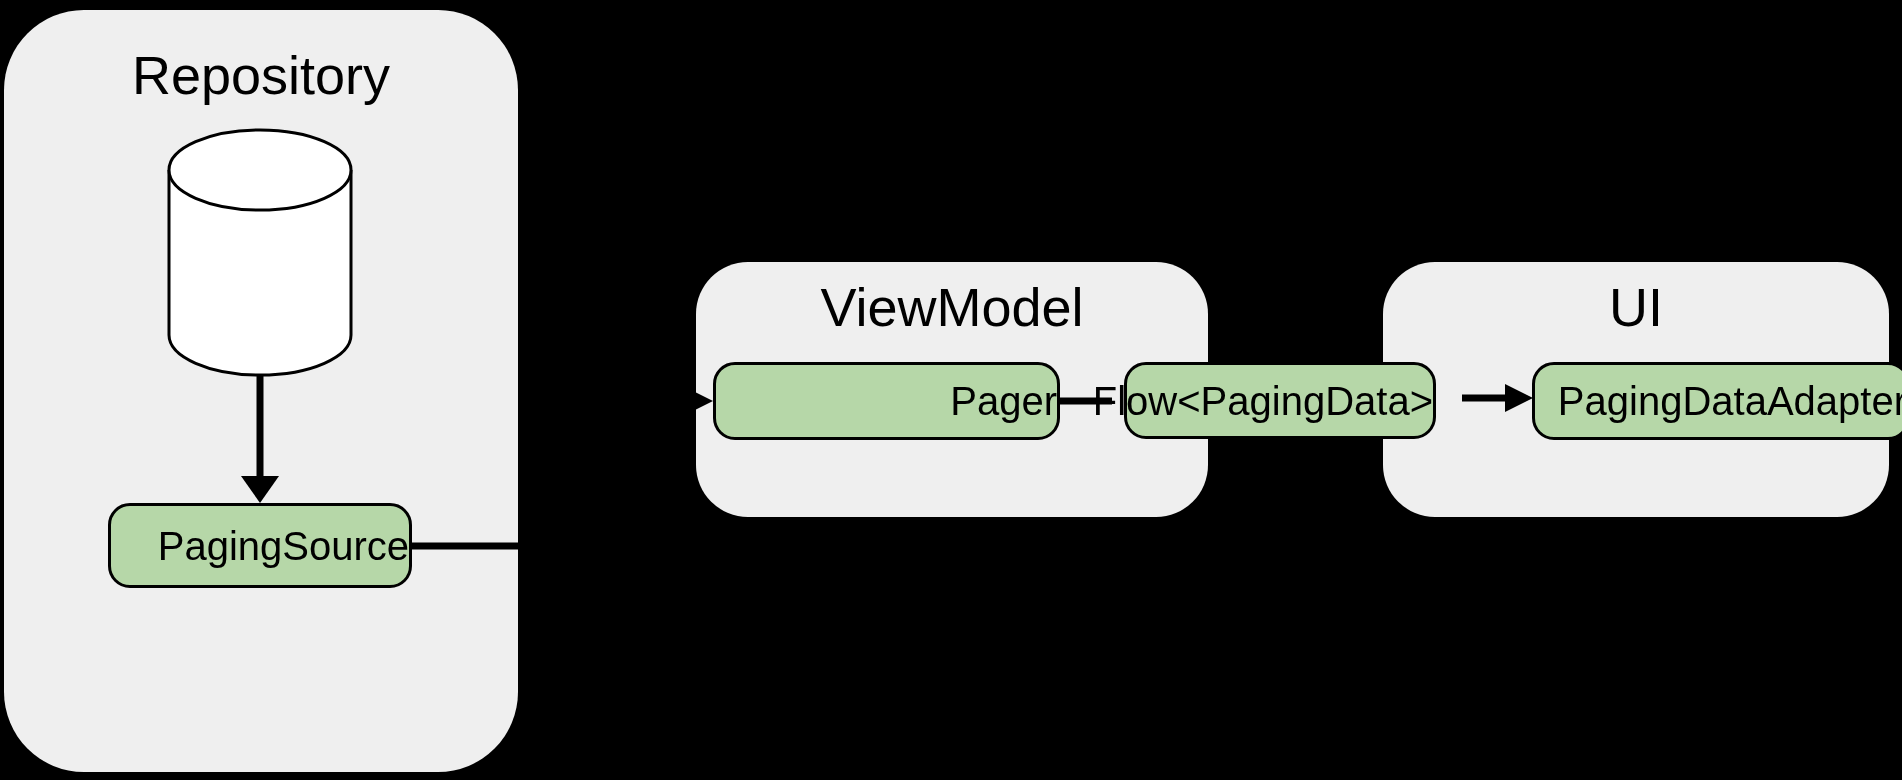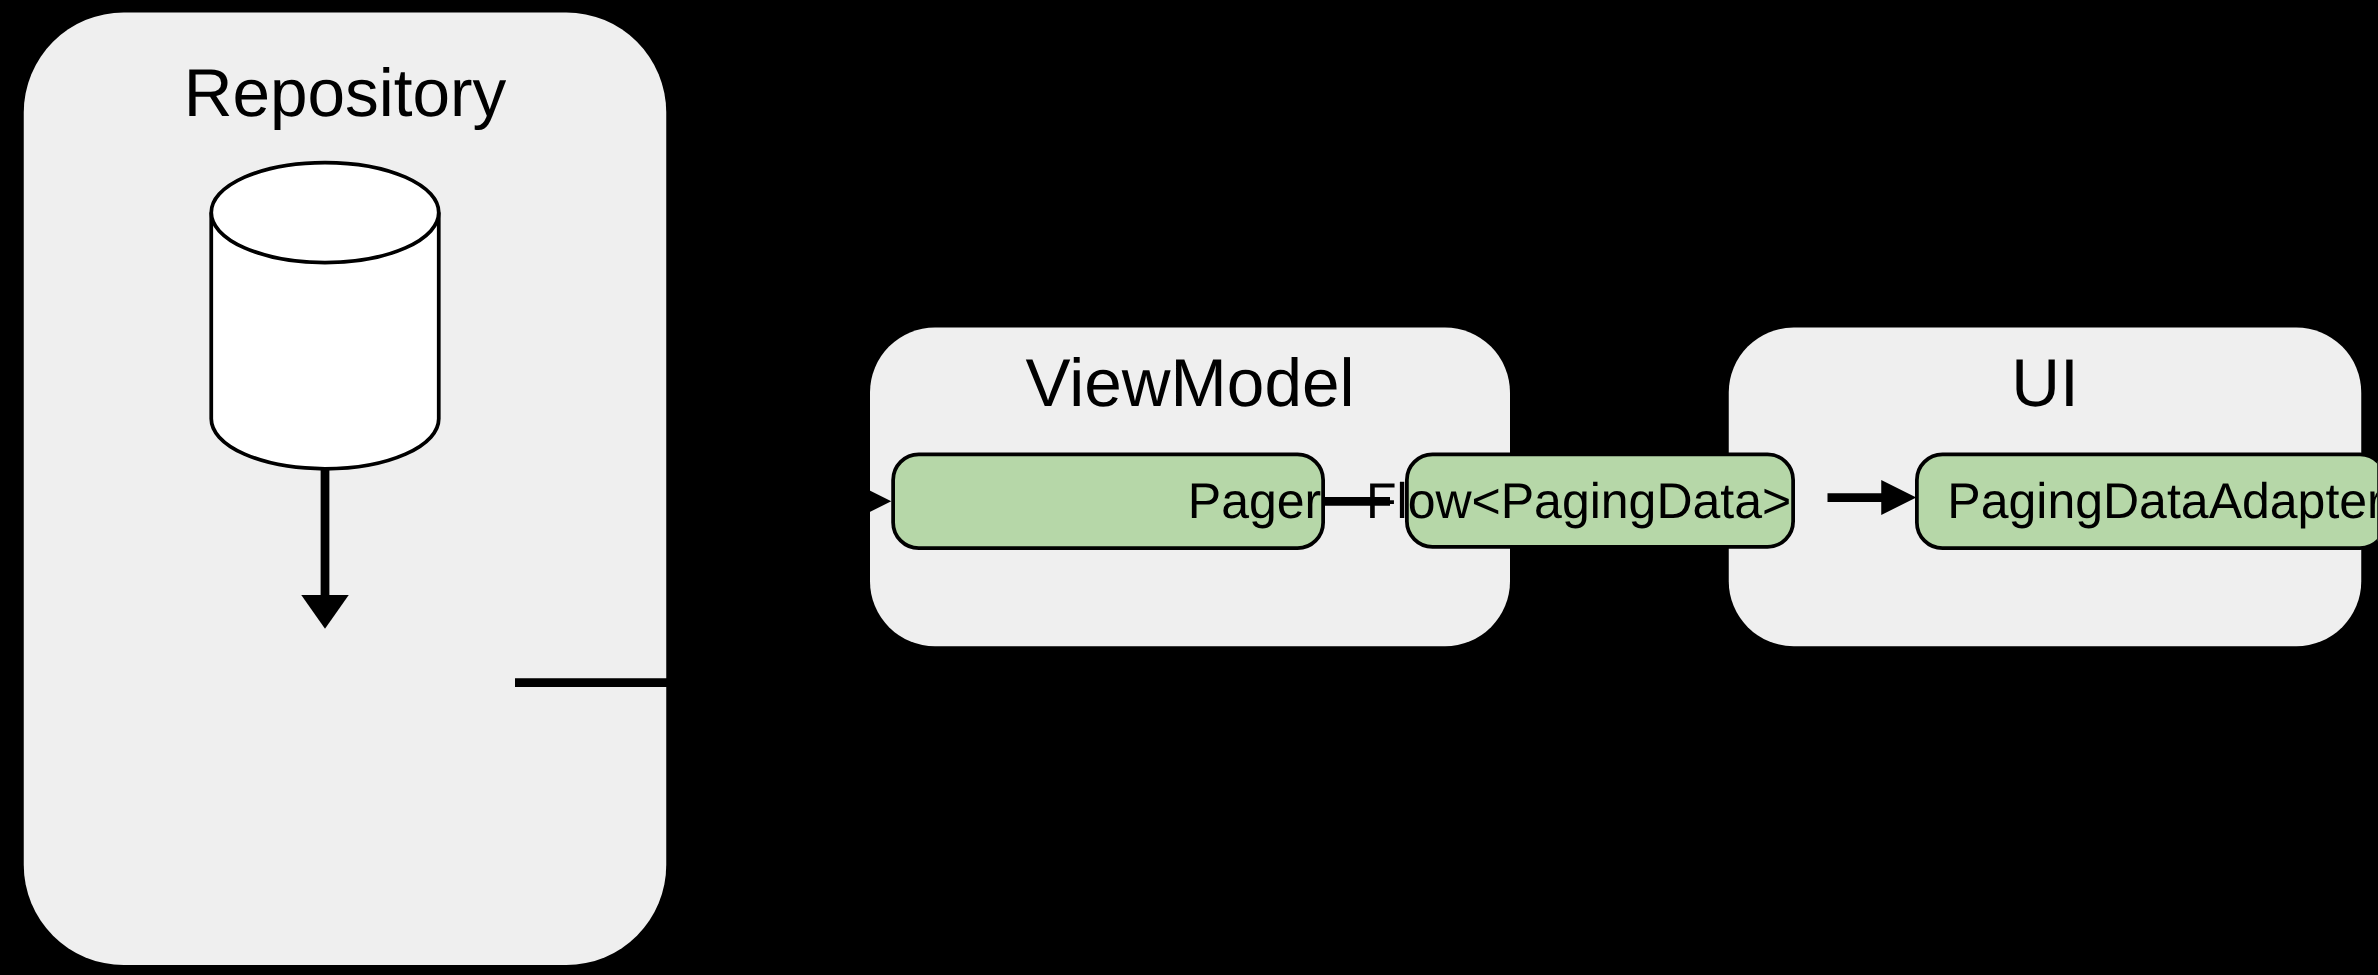--- a/index.html
+++ b/index.html
@@ -31,21 +31,21 @@
     position: absolute;
     left: 0;
     width: 100%;
     text-align: center;
     font-size: 54px;
     line-height: 62px;
     font-weight: 400;
     color: var(--text-color);
     white-space: nowrap;
   }
-  #repository-group { left: 19px; top: 10px; width: 514px; height: 762px; border-radius: 80px; }
+  #repository-group { left: 4px; top: 10px; width: 514px; height: 762px; border-radius: 80px; }
   #repository-group .group-title { top: 34px; }
   #viewmodel-group { left: 696px; top: 262px; width: 512px; height: 255px; border-radius: 52px; }
   #viewmodel-group .group-title { top: 14px; }
   #ui-group { left: 1383px; top: 262px; width: 506px; height: 255px; border-radius: 52px; }
   #ui-group .group-title { top: 14px; }
 
   .connector-layer {
     position: absolute;
     left: 0; top: 0;
     width: 1902px;
@@ -134,20 +134,23 @@
     </g>
   </svg>
 
   <div class="cylinder-wrap">
     <svg viewBox="0 0 188 250" xmlns="http://www.w3.org/2000/svg">
       <path class="cyl-shape" d="M3 42 L3 207 A91 40 0 0 0 185 207 L185 42"></path>
       <ellipse class="cyl-shape" cx="94" cy="42" rx="91" ry="40"></ellipse>
     </svg>
   </div>
 
+  <div class="node" id="paging-source-node">
+    <span>PagingSource</span>
+  </div>
 
   <div class="node" id="pager-node">
     <span>Pager</span>
   </div>
 
   <div class="node" id="flow-node">
     <span>Flow&lt;PagingData&gt;</span>
   </div>
 
   <div class="node" id="adapter-node">

